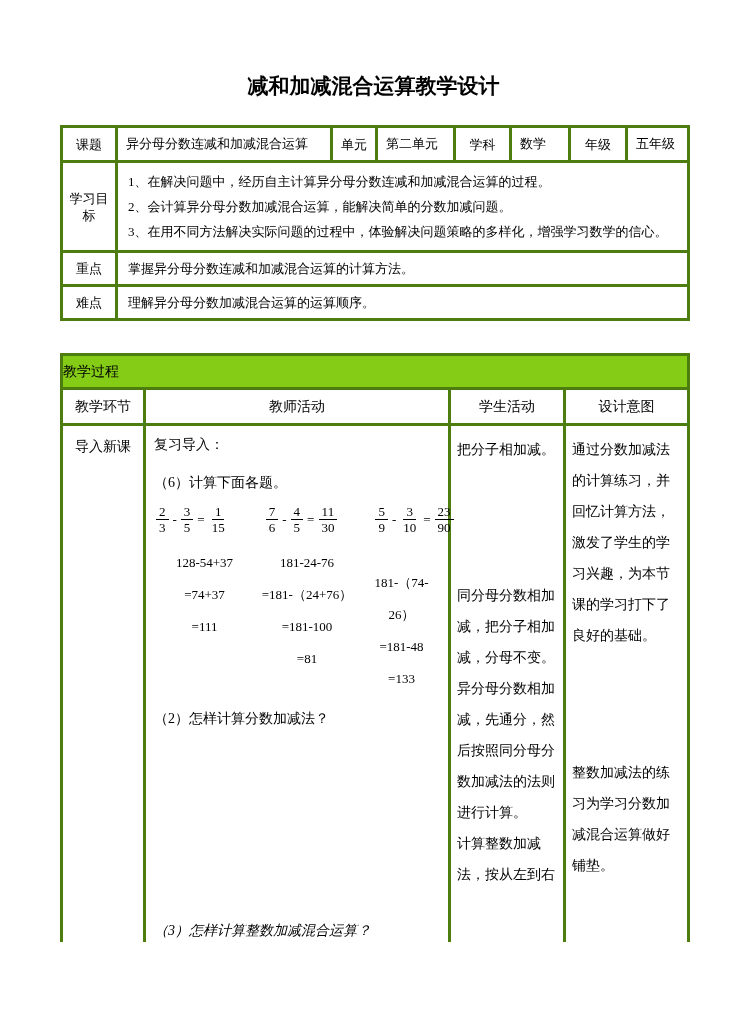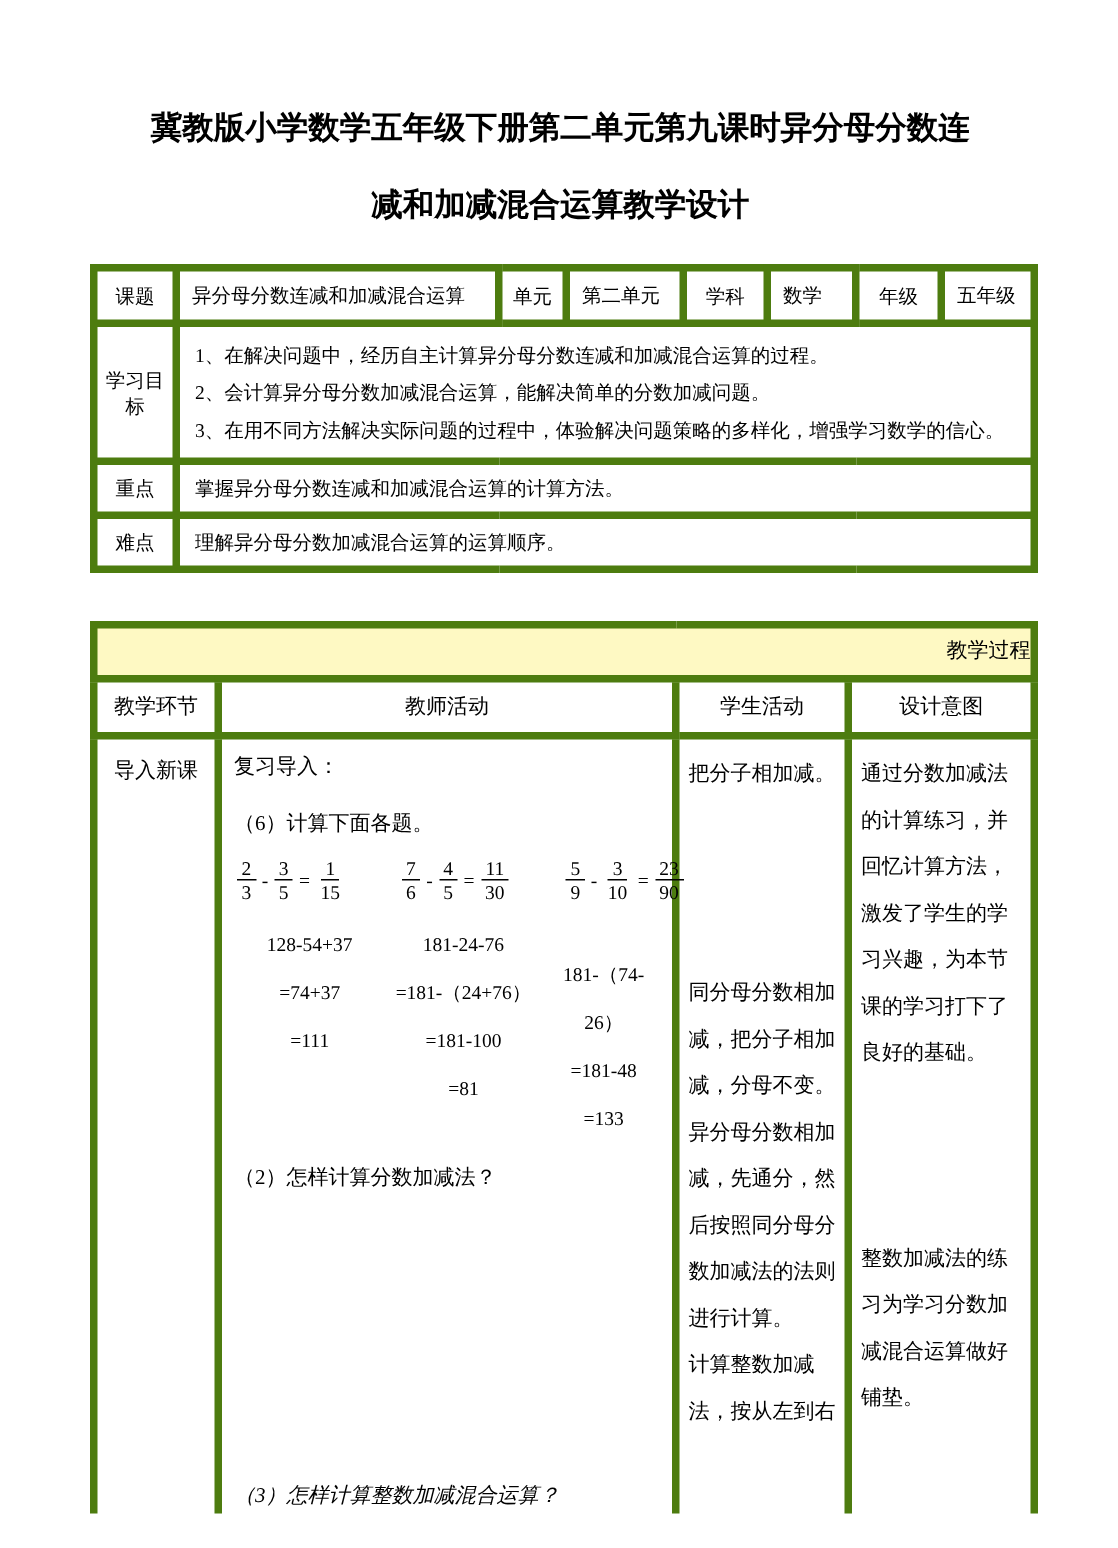--- a/index.html
+++ b/index.html
@@ -13,33 +13,33 @@
   
   .doc-title {
     font-family:"Liberation Sans","DejaVu Sans",sans-serif;
     font-weight:700; font-size:21px; text-align:center; line-height:51px;
     margin-bottom:14px;
   }
   .doc-title span { display:block; }
 
   
   table { border-collapse:collapse; table-layout:fixed; width:627px; }
-  td { border:5px solid #4d7c0f; font-size:13px; vertical-align:middle; }
+  td { border:3px solid #4d7c0f; font-size:13px; vertical-align:middle; }
 
   
   .meta-table td.label-cell { text-align:center; padding:7px 4px; line-height:17px; }
   .meta-table td.value-cell { text-align:left; padding:7px 8px; }
   .meta-table .goals-cell { padding:6px 10px; vertical-align:middle; }
   .meta-table .goal-line { line-height:25px; }
   .meta-table .single-cell { padding:5px 10px; line-height:17px; }
 
   
   .process-table { margin-top:32px; }
   .process-table .table-caption {
-    background:#fef9c3; text-align:right; font-size:14px; padding:7px 0; line-height:17px;
+    background:#84cc16; text-align:left; font-size:14px; padding:7px 0; line-height:17px;
   }
   .process-table .col-header { text-align:center; font-size:14px; padding:8px 0; line-height:17px; }
   .process-table .body-row td { vertical-align:top; border-bottom:none; height:512px; }
   .stage-cell { text-align:center; padding-top:12px; font-size:14px; }
   .teacher-cell { padding:8px 8px 0 8px; font-size:14px; }
   .teacher-cell .t-line { line-height:22px; }
   .t-task1 { margin-top:16px; }
   .frac-row { margin-top:10px; display:flex; gap:38px; align-items:center; padding-left:2px; }
   .frac-eq { display:inline-flex; align-items:center; gap:3px; font-size:13px; }
   .frac { display:inline-flex; flex-direction:column; align-items:center; line-height:15px; }
@@ -57,21 +57,20 @@
   .student-cell p, .intent-cell p { line-height:31px; text-align:left; }
   .student-p2 { margin-top:115px; }
   .intent-p2 { margin-top:106px; }
 </style>
 </head>
 <body>
 
 <div class="page">
 
   <h1 class="doc-title">
-    <span>冀教版小学数学五年级下册第二单元第九课时异分母分数连</span>
     <span>减和加减混合运算教学设计</span>
   </h1>
 
   <table class="meta-table">
     <colgroup>
       <col style="width:55px">
         <col style="width:215px">
         <col style="width:45px">
         <col style="width:78px">
       <col style="width:56px">

